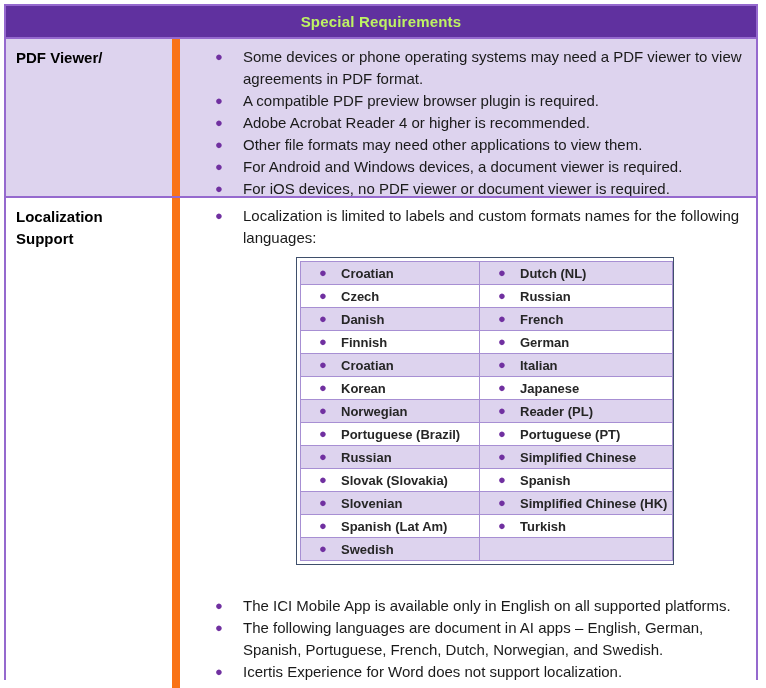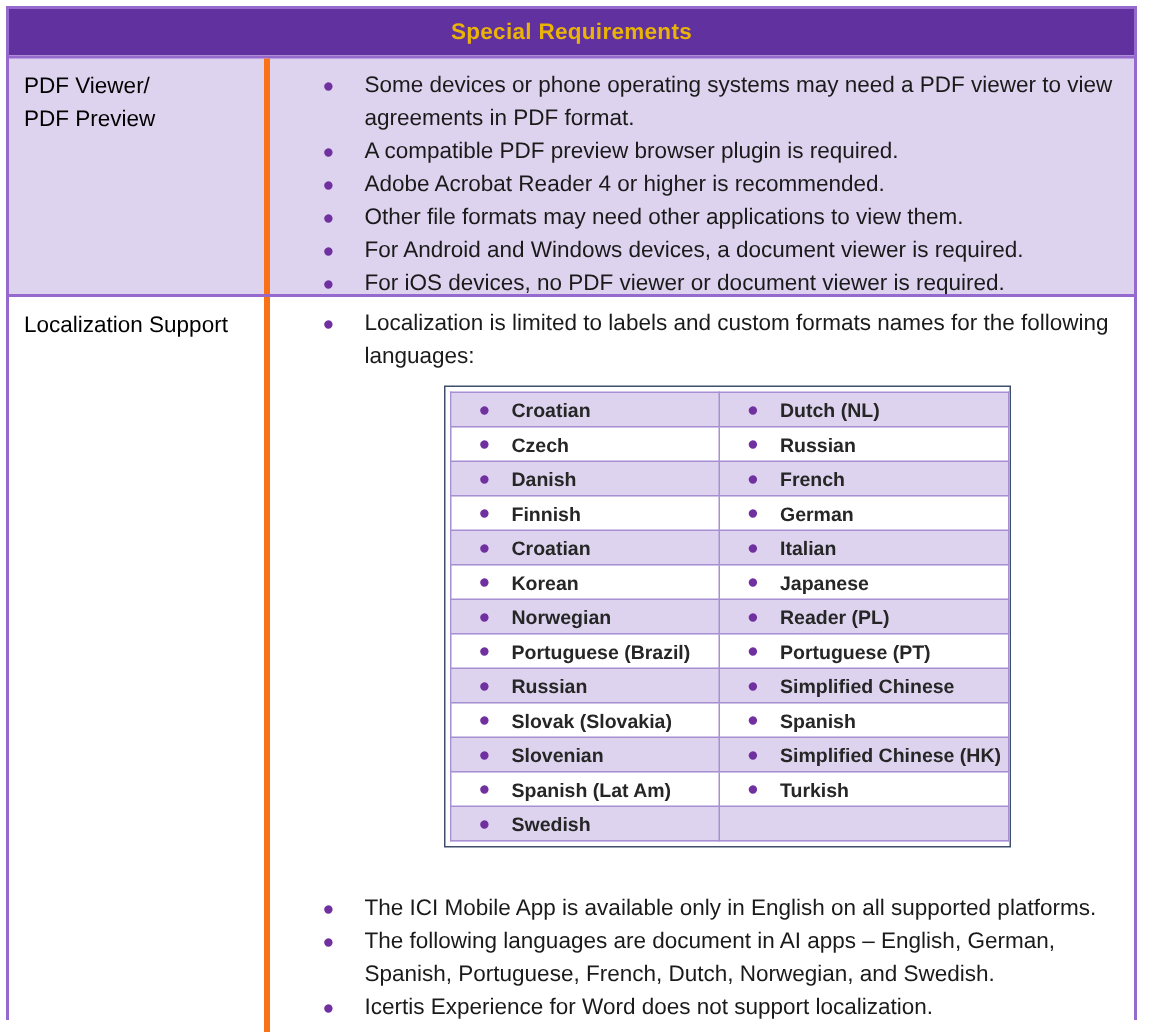--- a/index.html
+++ b/index.html
@@ -30,39 +30,39 @@
   }
   .header-row {
     background: #60319f;
     height: 31px;
     flex: none;
     display: flex;
     align-items: center;
     justify-content: center;
   }
   .header-row .title {
-    color: #eab308;
+    color: #bef264;
     font-weight: bold;
     font-size: 15px;
     letter-spacing: 0.2px;
   }
   .body-row {
     display: flex;
     border-top: 2px solid #9569ce;
     box-sizing: border-box;
   }
   .body-row.highlight { background: #ddd3ee; }
   .body-row.plain { background: #ffffff; }
   .cell-left {
     width: 174px;
     flex: none;
-    border-right: 4px solid #f97316;
+    border-right: 8px solid #f97316;
     box-sizing: border-box;
     padding: 8px 8px 8px 10px;
-    font-weight: normal;
+    font-weight: bold;
     font-size: 15px;
     line-height: 22px;
     color: #000000;
   }
   .cell-right {
     flex: 1;
     box-sizing: border-box;
     padding: 7px 14px 7px 0;
   }
   .row-pdf { min-height: 159px; }
@@ -127,21 +127,20 @@
 <div class="page">
   <div class="req-table">
 
     <div class="header-row">
       <span class="title">Special Requirements</span>
     </div>
 
     <div class="body-row highlight row-pdf">
       <div class="cell-left">
         <div>PDF Viewer/</div>
-        <div>PDF Preview</div>
       </div>
       <div class="cell-right">
         <ul class="bullets">
           <li>
               <span class="dot">●</span>
               <span class="li-text">Some devices or phone operating systems may need a PDF viewer to view agreements in PDF format.</span>
             </li>
           <li>
               <span class="dot">●</span>
               <span class="li-text">A compatible PDF preview browser plugin is required.</span>

